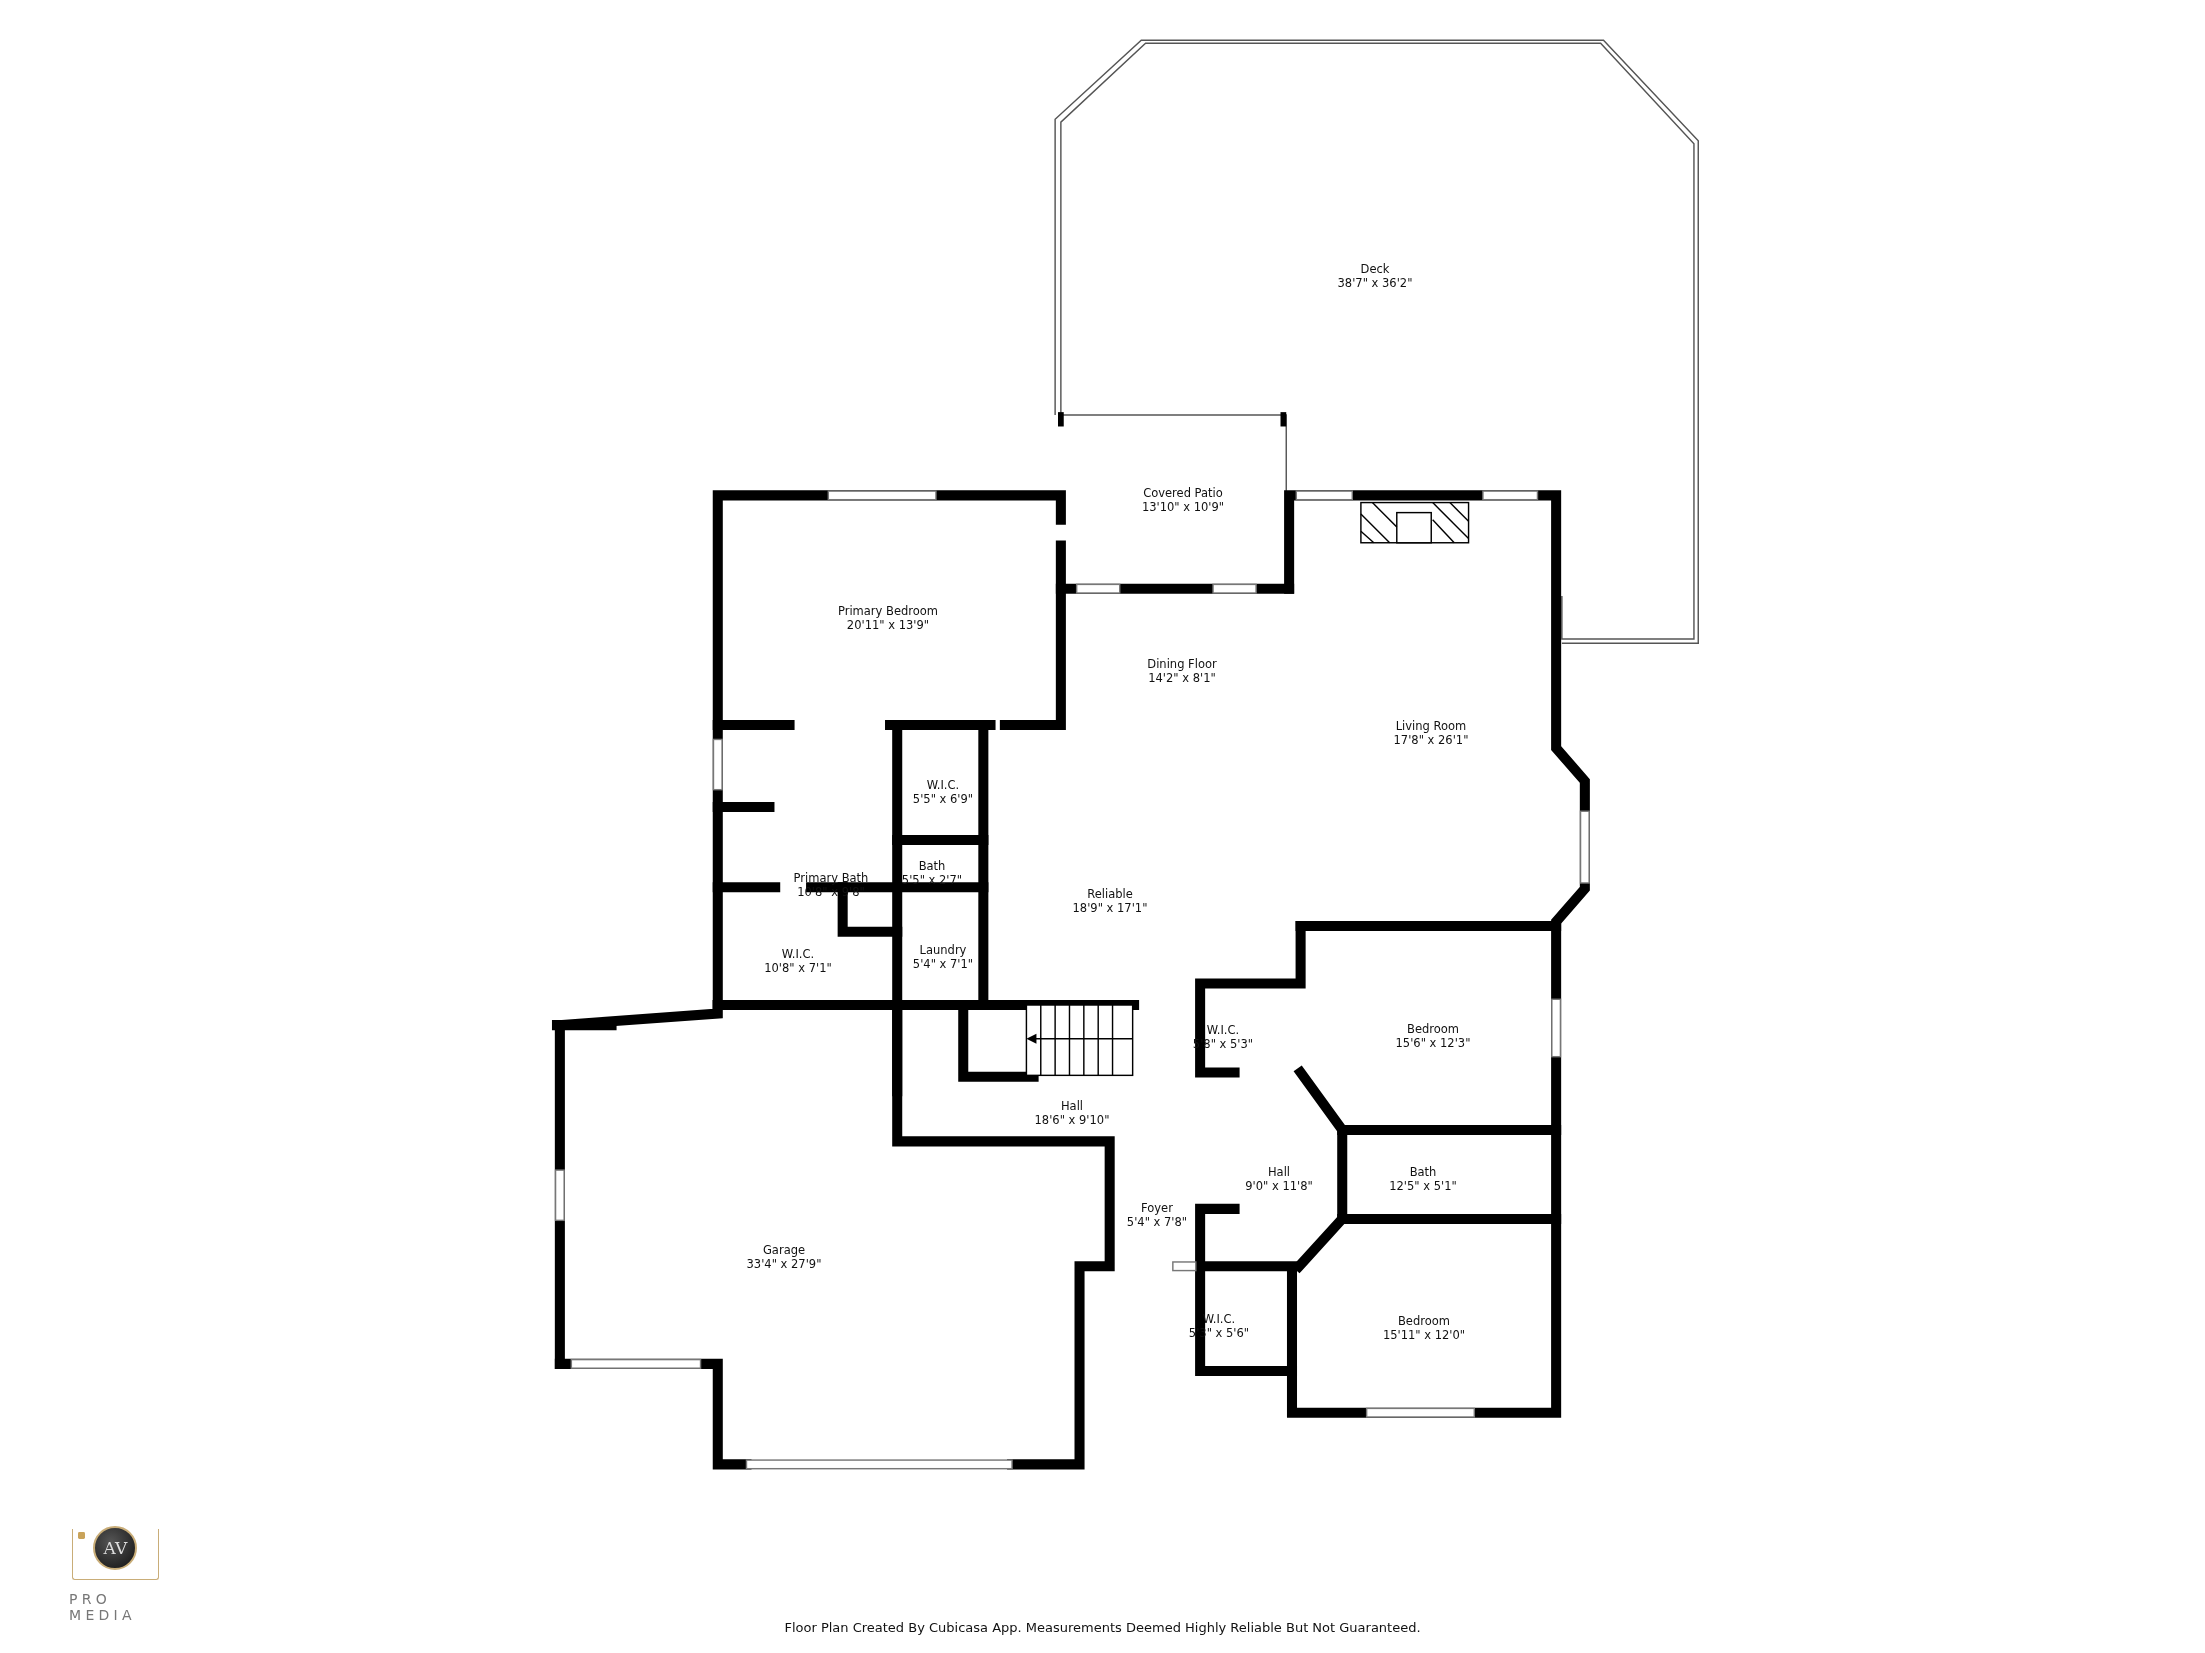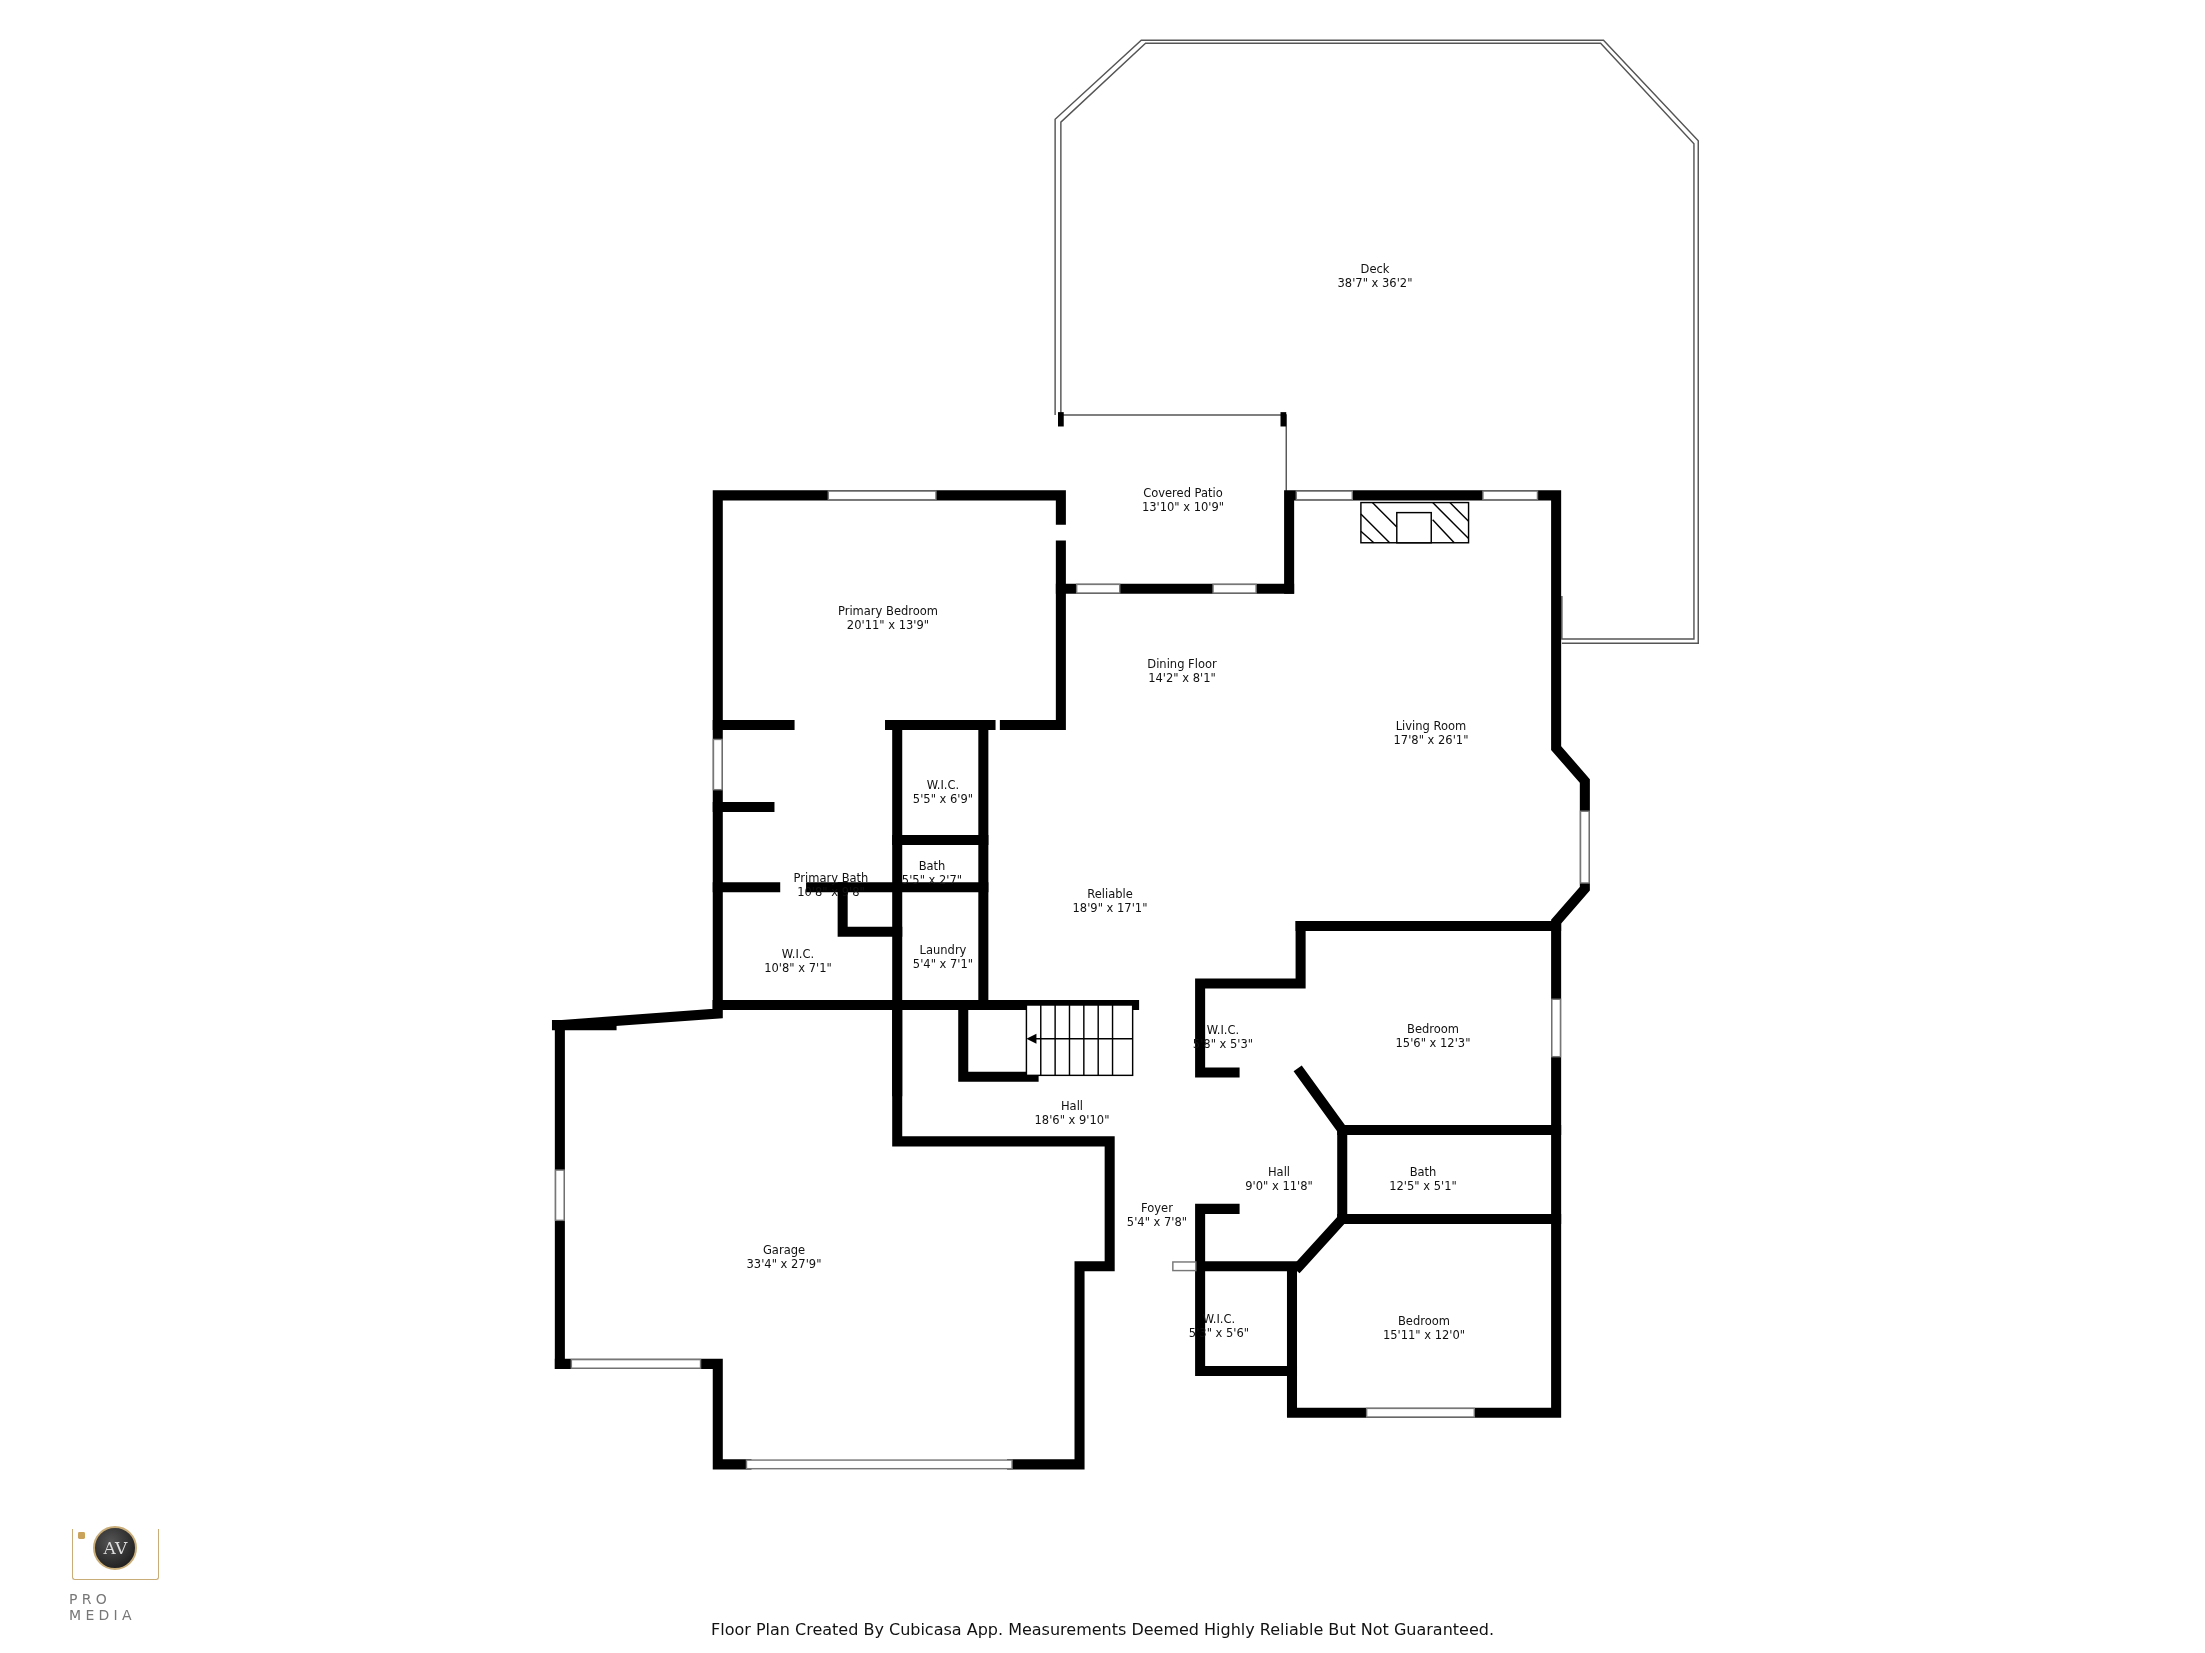--- a/index.html
+++ b/index.html
@@ -2,21 +2,21 @@
 <html style="font-size:11.5px"><head>
 <meta charset="utf-8">
 <style>
   html,body{margin:0;padding:0;background:#fff;}
   body{width:2205px;height:1654px;position:relative;overflow:hidden;font-family:"DejaVu Sans",sans-serif;}
   #plan{position:absolute;left:0;top:0;width:2205px;height:1654px;}
   .wall{fill:none;stroke:#000;stroke-width:14;stroke-linecap:square;stroke-linejoin:miter;}
   .thin{fill:none;stroke:#555;stroke-width:2;}
   .win{fill:#fff;stroke:#777;stroke-width:2;}
   .room-label{position:absolute;transform:translate(-50%,-50%);text-align:center;font-size:11.5px;line-height:13.6px;color:#111;white-space:nowrap;}
-  .footer{position:absolute;left:0;width:100%;top:1620px;text-align:center;font-size:16px;color:#111;font-family:"DejaVu Sans",sans-serif;}
+  .footer{position:absolute;left:0;width:100%;top:1620px;text-align:center;font-size:13px;color:#111;font-family:"DejaVu Sans",sans-serif;}
   .logo{position:absolute;left:69px;top:1522px;width:93px;height:86px;}
   .logo .cam{position:absolute;left:2.9px;top:7.2px;width:85px;height:50px;border:1.4px solid #c9ad78;border-top:none;border-radius:0 0 2.9px 2.9px;}
   .logo .dot{position:absolute;left:8.6px;top:10px;width:7.2px;height:7.2px;background:#c9a35a;border-radius:1.4px;}
   .logo .lens{position:absolute;left:24.4px;top:4.3px;width:40px;height:40px;border-radius:50%;background:radial-gradient(circle at 40% 35%,#555,#111);border:2.2px solid #c9ad78;color:#ddd;font-family:"DejaVu Serif",serif;font-size:17px;line-height:40px;text-align:center;}
   .logo .brand{position:absolute;left:0;top:69px;width:108px;font-size:14px;letter-spacing:4.3px;color:#777;}
 </style>
 </head>
 <body>
 
 <svg id="plan" viewBox="0 0 3072 2304" xmlns="http://www.w3.org/2000/svg">

